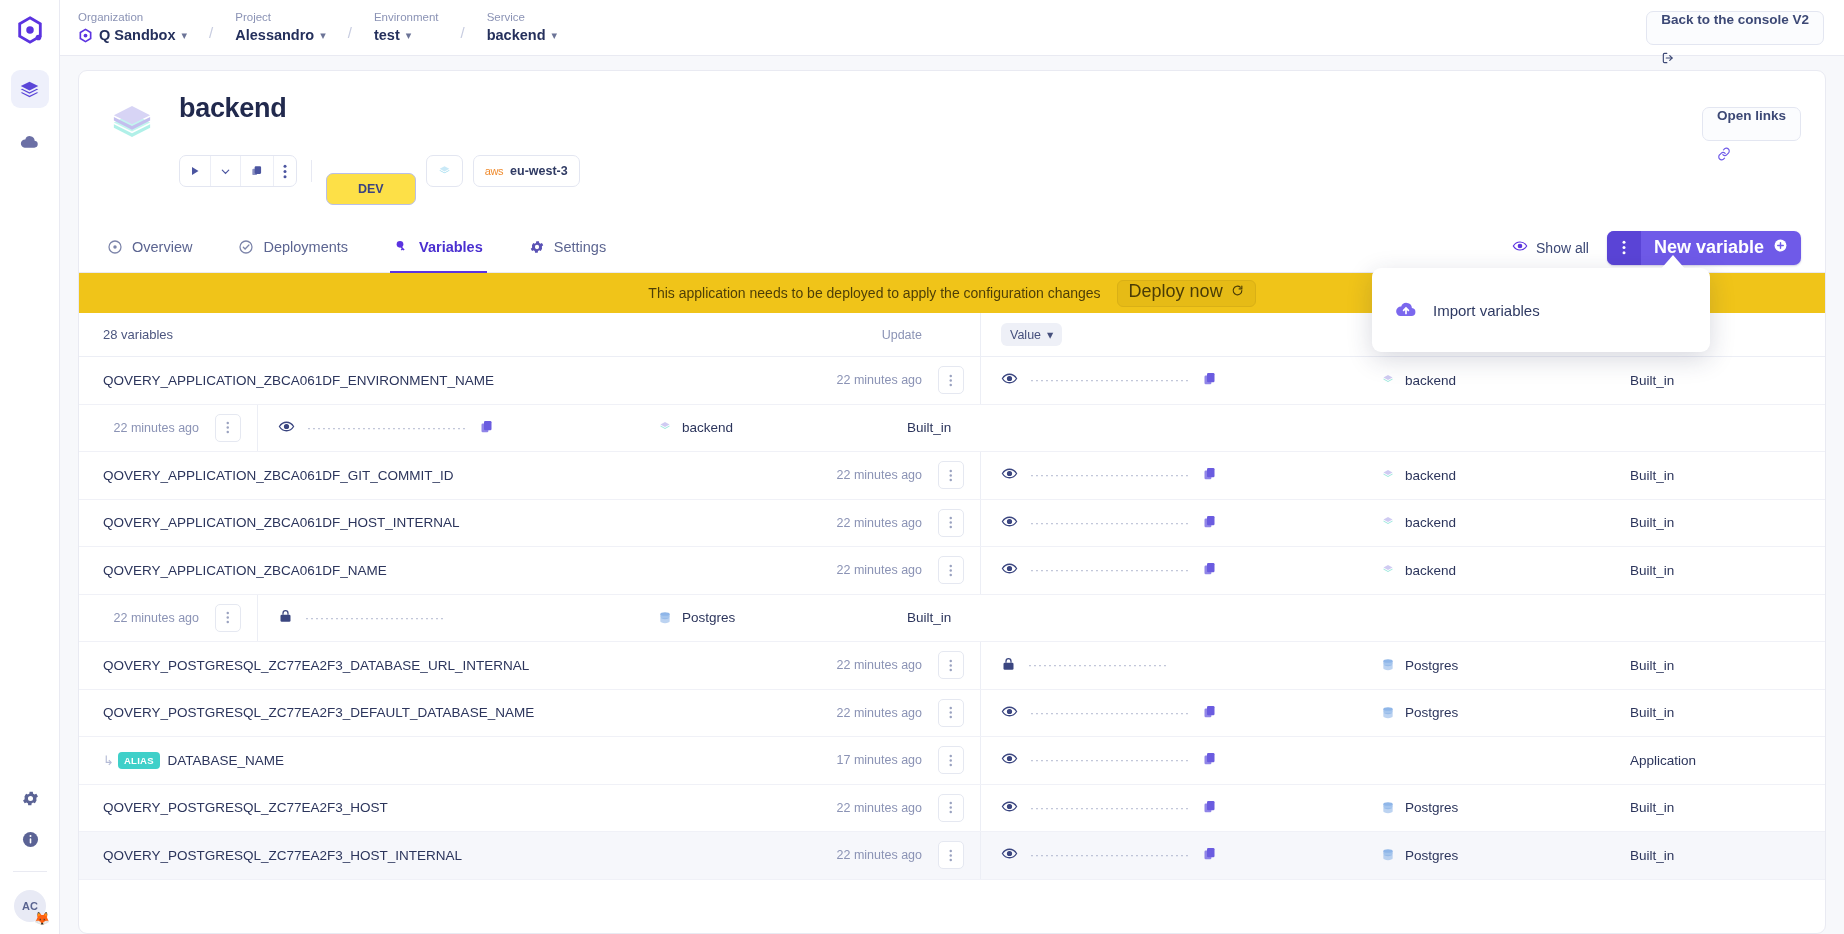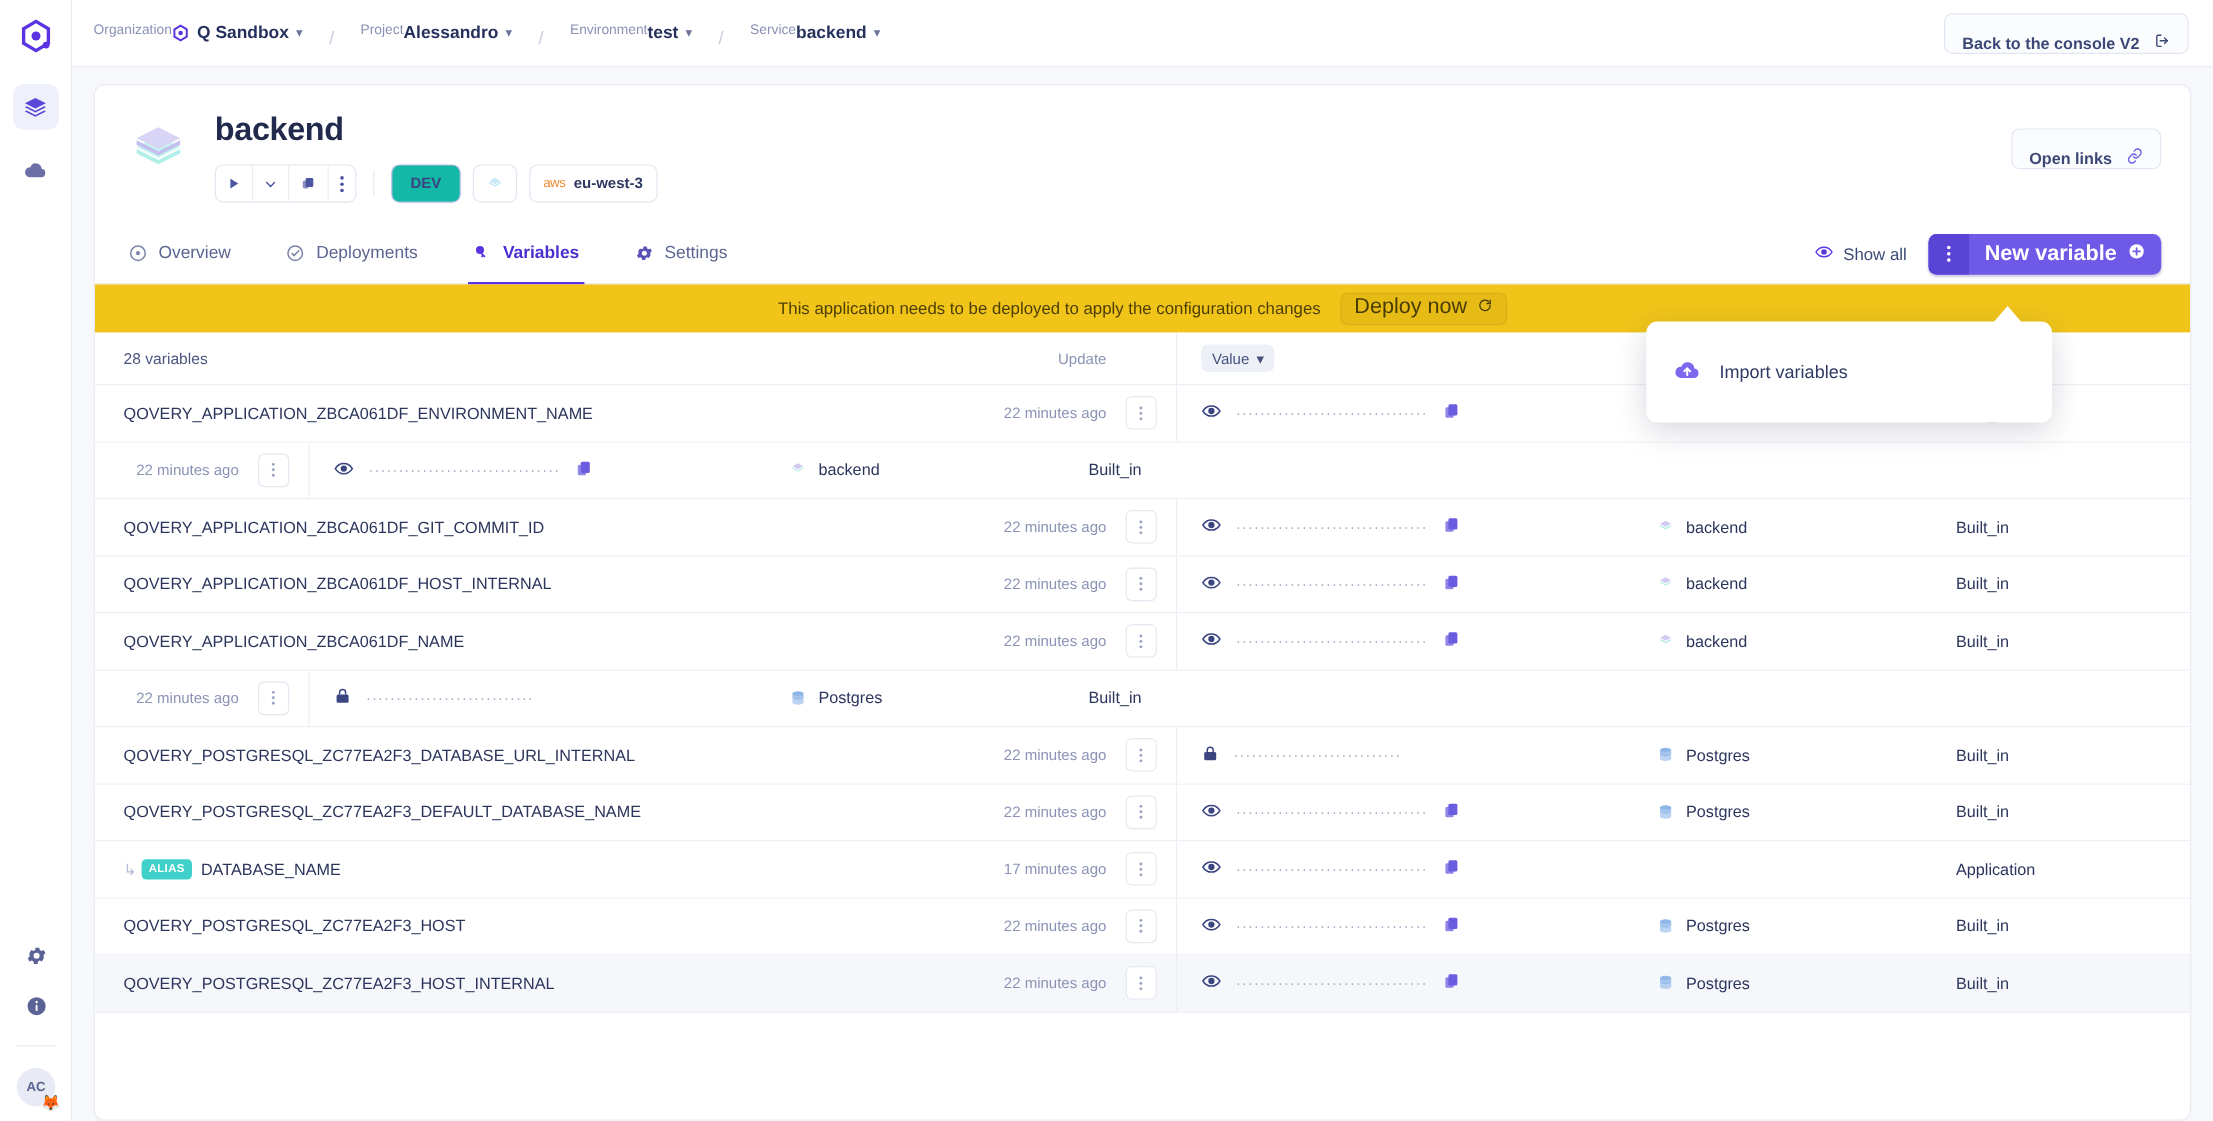--- a/index.html
+++ b/index.html
@@ -32,51 +32,51 @@
     color: #5a6490; font-size: 11px; font-weight: 700; display: flex;
     align-items: center; justify-content: center; position: relative; }
   .avatar .fox { position: absolute; right: -5px; bottom: -4px; font-size: 13px; }
 
   
   .right { flex: 1; display: flex; flex-direction: column; min-width: 0; }
 
   
   .topbar { height: 56px; background: #fff; border-bottom: 1px solid #e9eaf2;
     display: flex; align-items: center; padding: 0 20px 0 18px; gap: 0; flex: 0 0 56px; }
-  .crumb { display: flex; flex-direction: row; justify-content: center; min-width: 0; }
+  .crumb { display: flex; flex-direction: column; justify-content: center; min-width: 0; }
   .crumb-label { font-size: 11.5px; color: #8b93b5; line-height: 15px; }
   .crumb-value { font-size: 14.5px; font-weight: 700; color: #25305c;
     line-height: 20px; display: flex; align-items: center; gap: 6px; cursor: pointer; }
   .crumb-sep { color: #c7cce0; font-size: 15px; margin: 10px 22px 0 22px; }
   .chev { color: #6c7497; font-size: 11px; font-weight: 400; }
   .mini-logo { width: 15px; height: 15px; flex: 0 0 15px; }
   .spacer { flex: 1; }
   .ghost-btn { height: 34px; border: 1px solid #e3e6f1; border-radius: 7px;
     background: #fbfcfe; color: #3c4875; font-size: 13.5px; font-weight: 600;
-    padding: 0 14px; display: flex; align-items: flex-end; gap: 12px; cursor: pointer; }
+    padding: 0 14px; display: flex; align-items: flex-start; gap: 24px; cursor: pointer; flex-direction: column; }
 
   
   .page { flex: 1; padding: 14px 18px 0 18px; min-height: 0; display: flex; flex-direction: column; }
   .card { background: #fff; border: 1px solid #e9eaf2; border-radius: 9px;
     flex: 1; display: flex; flex-direction: column; min-height: 0; overflow: hidden; }
 
   
   .svc-head { display: flex; align-items: flex-start; padding: 22px 24px 18px 24px; gap: 18px; }
   .svc-icon { width: 58px; height: 58px; flex: 0 0 58px; margin-top: 4px; }
   .svc-title { font-size: 27px; font-weight: 700; color: #21294d; letter-spacing: -.3px; }
   .svc-actions { display: flex; align-items: center; gap: 10px; margin-top: 13px; }
   .btn-group { display: flex; height: 32px; border: 1px solid #e3e6f1; border-radius: 7px; overflow: hidden; background: #fff; }
   .btn-seg { display: flex; align-items: center; justify-content: center;
     padding: 0 9px; cursor: pointer; border-right: 1px solid #eceef6; color: #4b55a0; }
   .btn-seg:last-child { border-right: none; }
   .v-div { width: 1px; height: 22px; background: #e7e9f3; margin: 0 4px; }
   .pill { height: 32px; border: 1px solid #e3e6f1; border-radius: 7px; background: #fff;
     display: flex; align-items: center; gap: 7px; padding: 0 11px;
     font-size: 12.5px; font-weight: 700; color: #2f3a63; cursor: pointer; }
-  .pill.dev { background: #14b8a6; border-color: #b9bfe8; color: #3b4380; padding: 0 15px; }
+  .pill.dev { background: #fde047; border-color: #b9bfe8; color: #3b4380; padding: 0 31px; margin-top: 36px; }
   .pill.sq { padding: 0 9px; }
   .aws { font-size: 11px; font-weight: 400; color: #ef8b2e; letter-spacing: -.4px; }
   .open-links { margin-left: auto; margin-top: 14px; }
 
   
   .tabs-row { display: flex; align-items: center; border-bottom: 1px solid #e9eaf2;
     padding: 0 24px; height: 50px; position: relative; }
   .tab { display: flex; align-items: center; gap: 9px; height: 50px; padding: 0 4px;
     margin-right: 38px; font-size: 14.5px; color: #5c6591; cursor: pointer;
     border-bottom: 2px solid transparent; }

